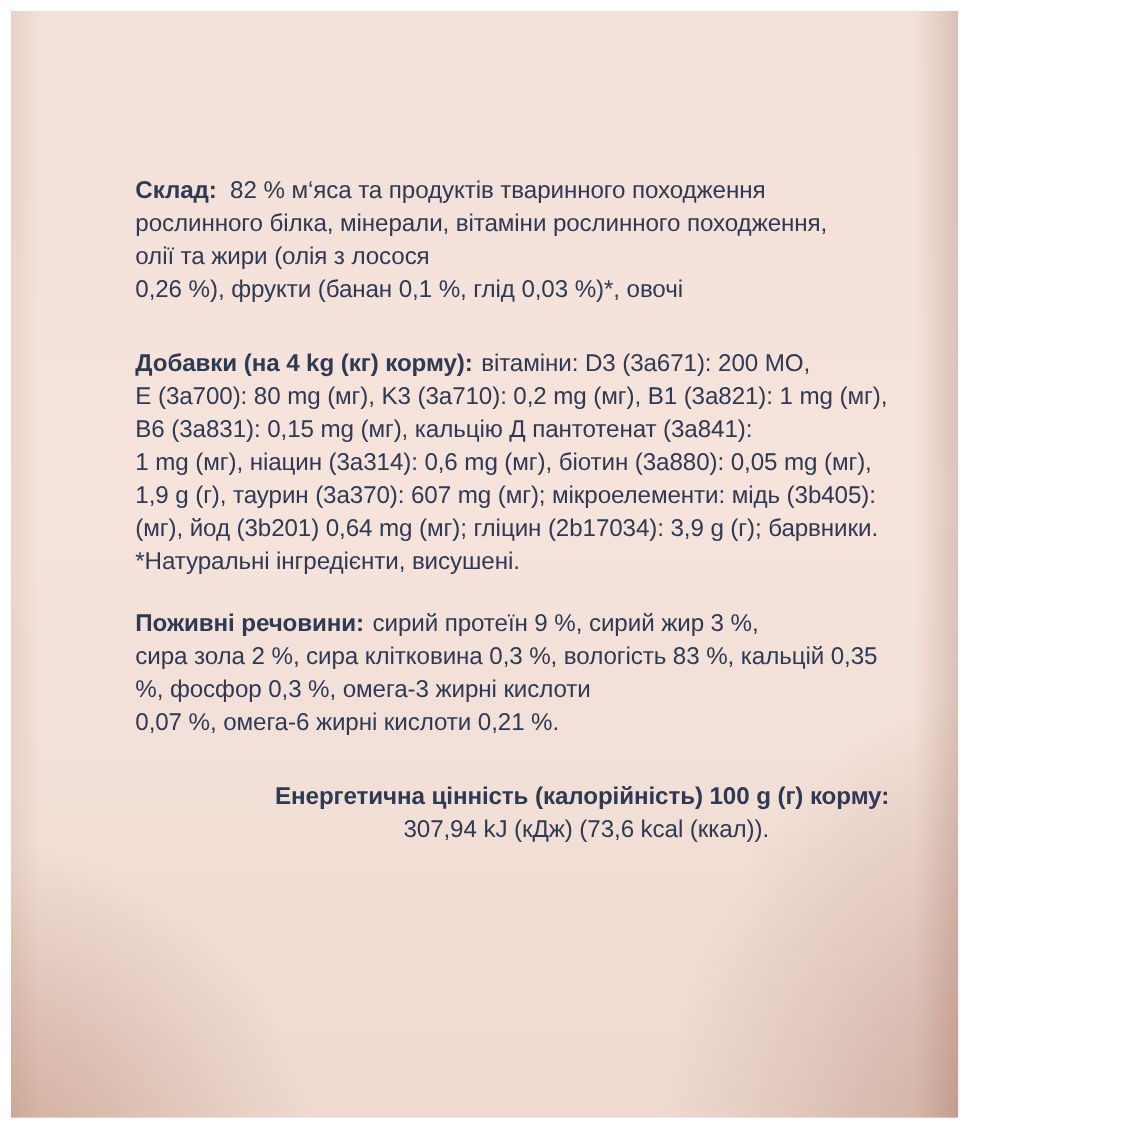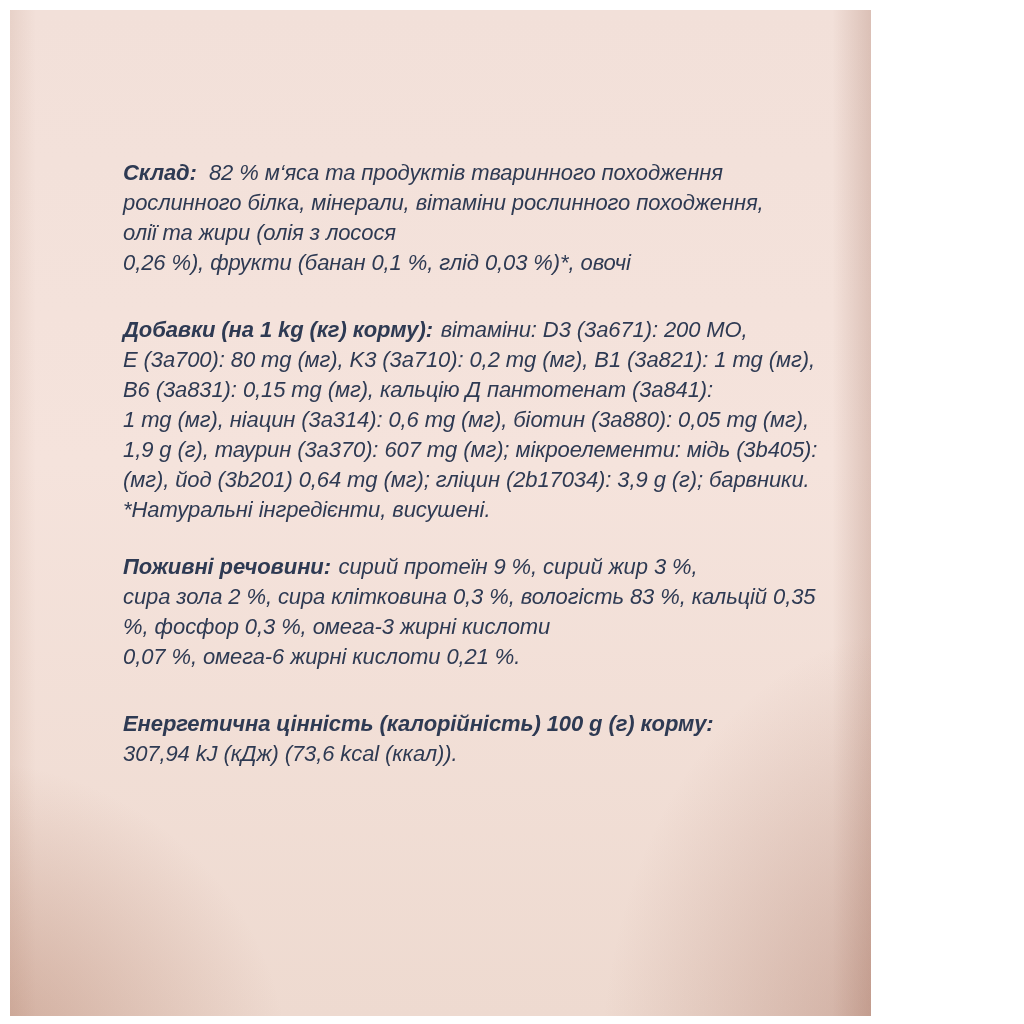--- a/index.html
+++ b/index.html
@@ -7,21 +7,20 @@
     padding: 0;
     background: #ffffff;
     font-family: "Liberation Sans", "DejaVu Sans", sans-serif;
   }
   .stage {
     position: relative;
     width: 884px;
     height: 1024px;
     background: #ffffff;
     overflow: hidden;
-    font-style: italic;
   }
   
   .label-card {
     position: absolute;
     top: 10px;
     left: 10px;
     right: 13px;
     bottom: 8px;
     background:
       radial-gradient(55% 45% at -6% 106%, rgba(166,108,85,0.50) 0%, rgba(166,108,85,0.00) 70%),
@@ -41,41 +40,41 @@
     letter-spacing: -0.1px;
   }
   .line { white-space: nowrap; }
   .sec-heading {
     font-weight: bold;
     margin-right: 0.35em;
   }
   .sec-composition .sec-heading { margin-right: 0.55em; }
   .sec-additives { margin-top: 37px; }
   .sec-nutrients { margin-top: 27px; }
-  .sec-energy   { margin-top: 37px; }
+  .sec-energy   { margin-top: 37px; text-align: center; }
 </style>
 </head>
 <body>
 
 <div class="stage">
   <div class="label-card">
     <div class="label-text">
 
       <section class="sec-composition">
         <div class="line">
           <span class="sec-heading">Склад:</span><span>82 % м‘яса та продуктів тваринного походження</span>
         </div>
         <div class="line">рослинного білка, мінерали, вітаміни рослинного походження,</div>
         <div class="line">олії та жири (олія з лосося</div>
         <div class="line">0,26 %), фрукти (банан 0,1 %, глід 0,03 %)*, овочі</div>
       </section>
 
       <section class="sec-additives">
         <div class="line">
-          <span class="sec-heading">Добавки (на 1 kg (кг) корму):</span><span>вітаміни: D3 (3a671): 200 МО,</span>
+          <span class="sec-heading">Добавки (на 4 kg (кг) корму):</span><span>вітаміни: D3 (3a671): 200 МО,</span>
         </div>
         <div class="line">E (3a700): 80 mg (мг), K3 (3a710): 0,2 mg (мг), B1 (3a821): 1 mg (мг),</div>
         <div class="line">B6 (3a831): 0,15 mg (мг), кальцію Д пантотенат (3a841):</div>
         <div class="line">1 mg (мг), ніацин (3a314): 0,6 mg (мг), біотин (3a880): 0,05 mg (мг),</div>
         <div class="line">1,9 g (г), таурин (3a370): 607 mg (мг); мікроелементи: мідь (3b405):</div>
         <div class="line">(мг), йод (3b201) 0,64 mg (мг); гліцин (2b17034): 3,9 g (г); барвники.</div>
         <div class="line">*Натуральні інгредієнти, висушені.</div>
       </section>
 
       <section class="sec-nutrients">

